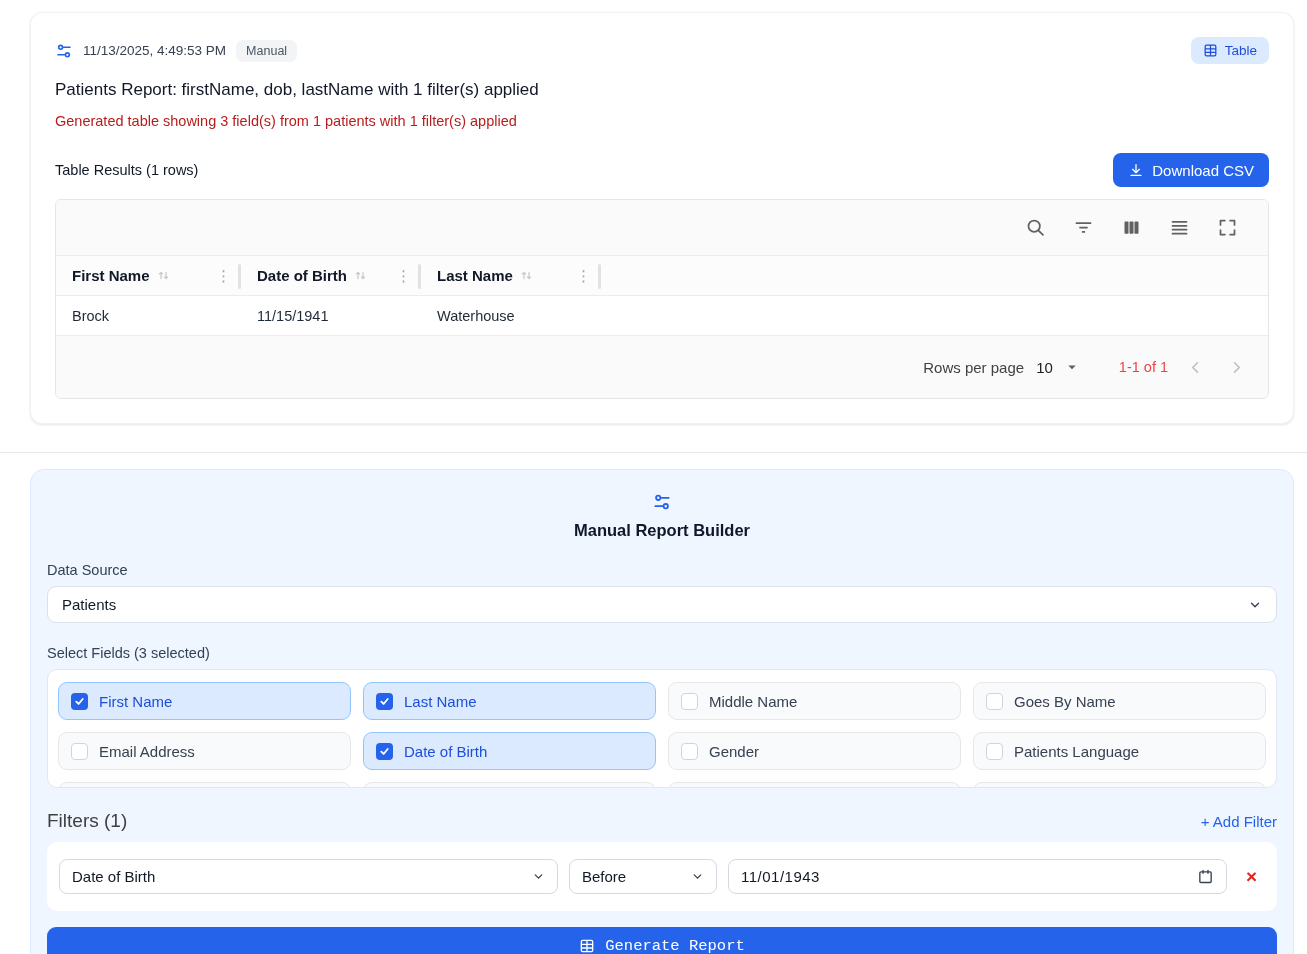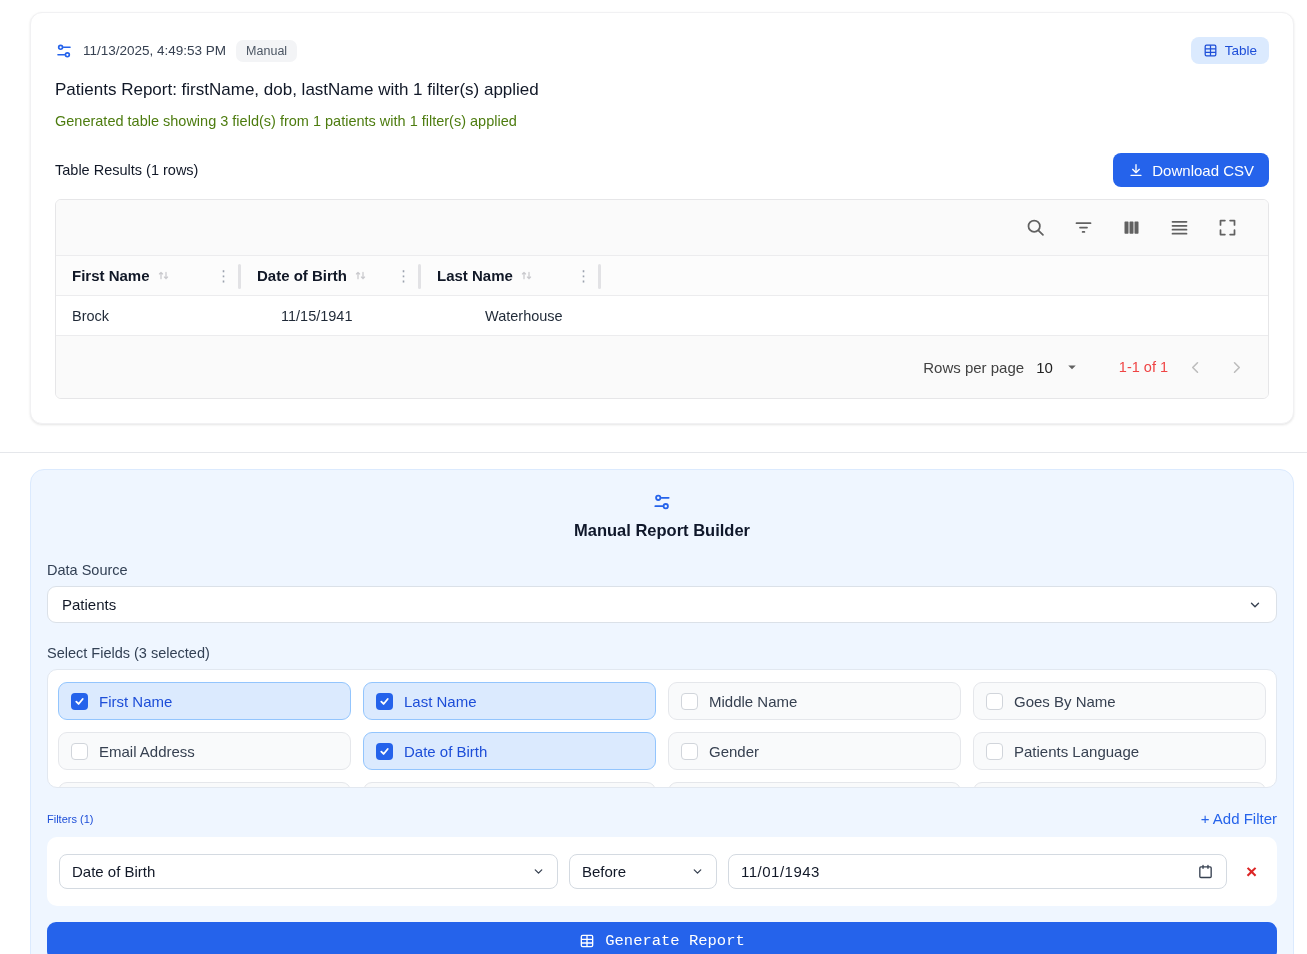--- a/index.html
+++ b/index.html
@@ -27,21 +27,21 @@
   .timestamp { font-size: 13.5px; color: #374151; }
   .badge-manual {
     background: #f3f4f6; color: #4b5563; font-size: 12.5px;
     padding: 4px 10px; border-radius: 7px;
   }
   .badge-table {
     background: #dbeafe; color: #1d4ed8; font-size: 13.5px; font-weight: 500;
     padding: 6px 12px; border-radius: 8px; display: flex; align-items: center; gap: 7px;
   }
   .report-title { font-size: 17px; font-weight: 400; color: #111827; margin-top: 16px; }
-  .report-subtitle { font-size: 14.5px; color: #4d7c0f; margin-top: 13px; }
+  .report-subtitle { font-size: 14.5px; color: #b91c1c; margin-top: 13px; }
 
   .results-row { display: flex; align-items: center; justify-content: space-between; margin-top: 24px; }
   .results-label { font-size: 14.5px; font-weight: 500; color: #111827; }
   .btn-download {
     background: #2563eb; color: #fff; border: none; border-radius: 8px;
     height: 34px; padding: 0 15px; display: flex; align-items: center; gap: 8px;
     font-size: 15px; font-weight: 500; font-family: inherit; cursor: pointer;
   }
 
   
@@ -51,21 +51,21 @@
     justify-content: flex-end; gap: 23px; padding-right: 28px;
   }
   .tool-btn { color: #616161; cursor: pointer; background: none; border: none; padding: 2px; }
   .thead { display: flex; background: #fcfcfc; border-top: 1px solid #ececee; border-bottom: 1px solid #ececee; height: 41px; }
   .th { display: flex; align-items: center; padding-left: 16px; position: relative; }
   .th-label { font-size: 15px; font-weight: 700; color: #111827; }
   .sort-icon { color: #c9c9cd; margin-left: 6px; }
   .col-menu { color: #9ca3af; margin-left: auto; margin-right: 10px; font-size: 15px; letter-spacing: 0; cursor: pointer; background:none; border:none; }
   .col-sep { position: absolute; right: 0; top: 8px; width: 3px; height: 25px; background: #e2e2e5; border-radius: 2px; }
   .c1 { width: 185px; } .c2 { width: 180px; } .c3 { width: 180px; } .cfill { flex: 1; }
-  .trow { display: flex; background: #fff; height: 40px; border-bottom: 1px solid #ececee; gap: 24px; }
+  .trow { display: flex; background: #fff; height: 40px; border-bottom: 1px solid #ececee; }
   .td { display: flex; align-items: center; padding-left: 16px; font-size: 14.5px; color: #1f2937; }
   .tbl-footer {
     height: 62px; background: #fafafa; display: flex; align-items: center;
     justify-content: flex-end; padding-right: 18px;
   }
   .rpp-label { font-size: 15px; color: #424242; }
   .rpp-select { display: flex; align-items: center; gap: 10px; margin-left: 12px; cursor: pointer; background:none; border:none; font-family: inherit; }
   .rpp-value { font-size: 15px; color: #212121; }
   .range-label { font-size: 14.5px; color: #ef4444; margin-left: 38px; }
   .page-btn { background: none; border: none; color: #bdbdbd; margin-left: 14px; padding: 4px; cursor: default; }
@@ -100,21 +100,21 @@
     gap: 11px; padding: 0 12px; font-size: 15px; cursor: pointer; background: none;
     font-family: inherit;
   }
   .field-item.sel { background: #dbeafe; border-color: #93c5fd; color: #1d4ed8; }
   .field-item.unsel { background: #f9fafb; border-color: #e5e7eb; color: #374151; }
   .cb { width: 17px; height: 17px; border-radius: 4px; flex: 0 0 auto; display: flex; align-items: center; justify-content: center; }
   .cb.on { background: #2563eb; }
   .cb.off { background: #fff; border: 1.5px solid #d1d5db; }
 
   .filters-head { display: flex; align-items: center; justify-content: space-between; margin-top: 22px; }
-  .filters-label { font-size: 11px; color: #1d4ed8; }
+  .filters-label { font-size: 19px; color: #404040; }
   .add-filter { font-size: 15px; color: #2563eb; background: none; border: none; cursor: pointer; font-family: inherit; }
   .filter-card {
     margin-top: 10px; background: #fff; border-radius: 10px; padding: 17px 12px;
     display: flex; align-items: center; gap: 11px;
   }
   .f-ctl {
     height: 35px; background: #fff; border: 1px solid #d4dae1; border-radius: 8px;
     display: flex; align-items: center; justify-content: space-between; padding: 0 12px;
     font-size: 15px; color: #111827; cursor: pointer; font-family: inherit; text-align: left;
   }

